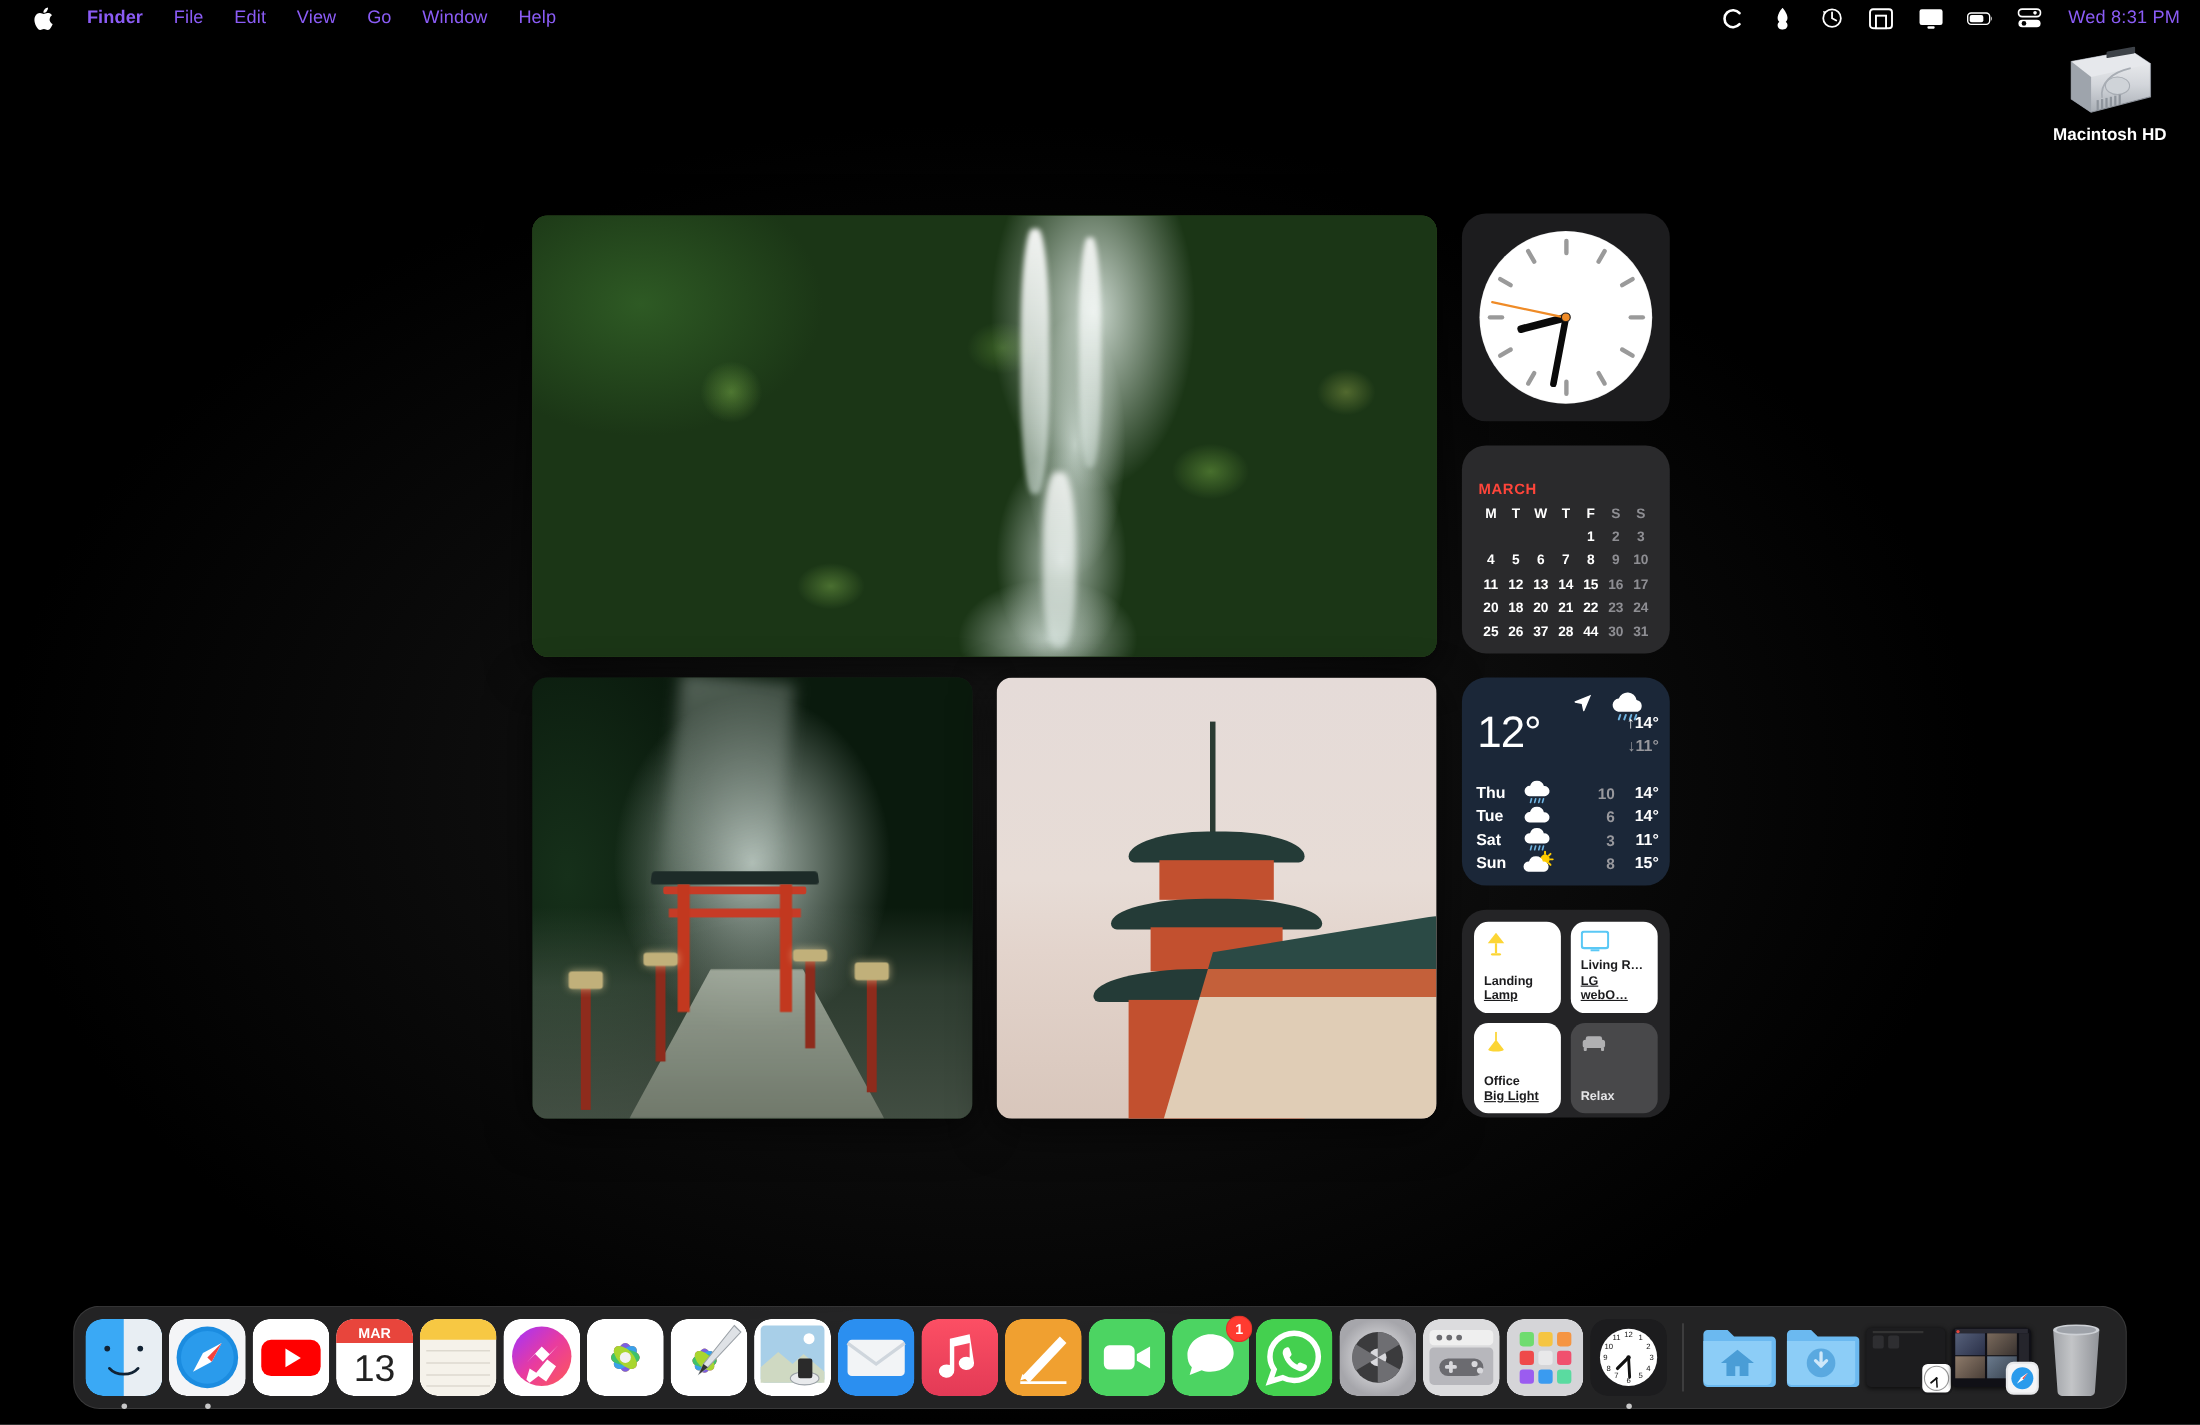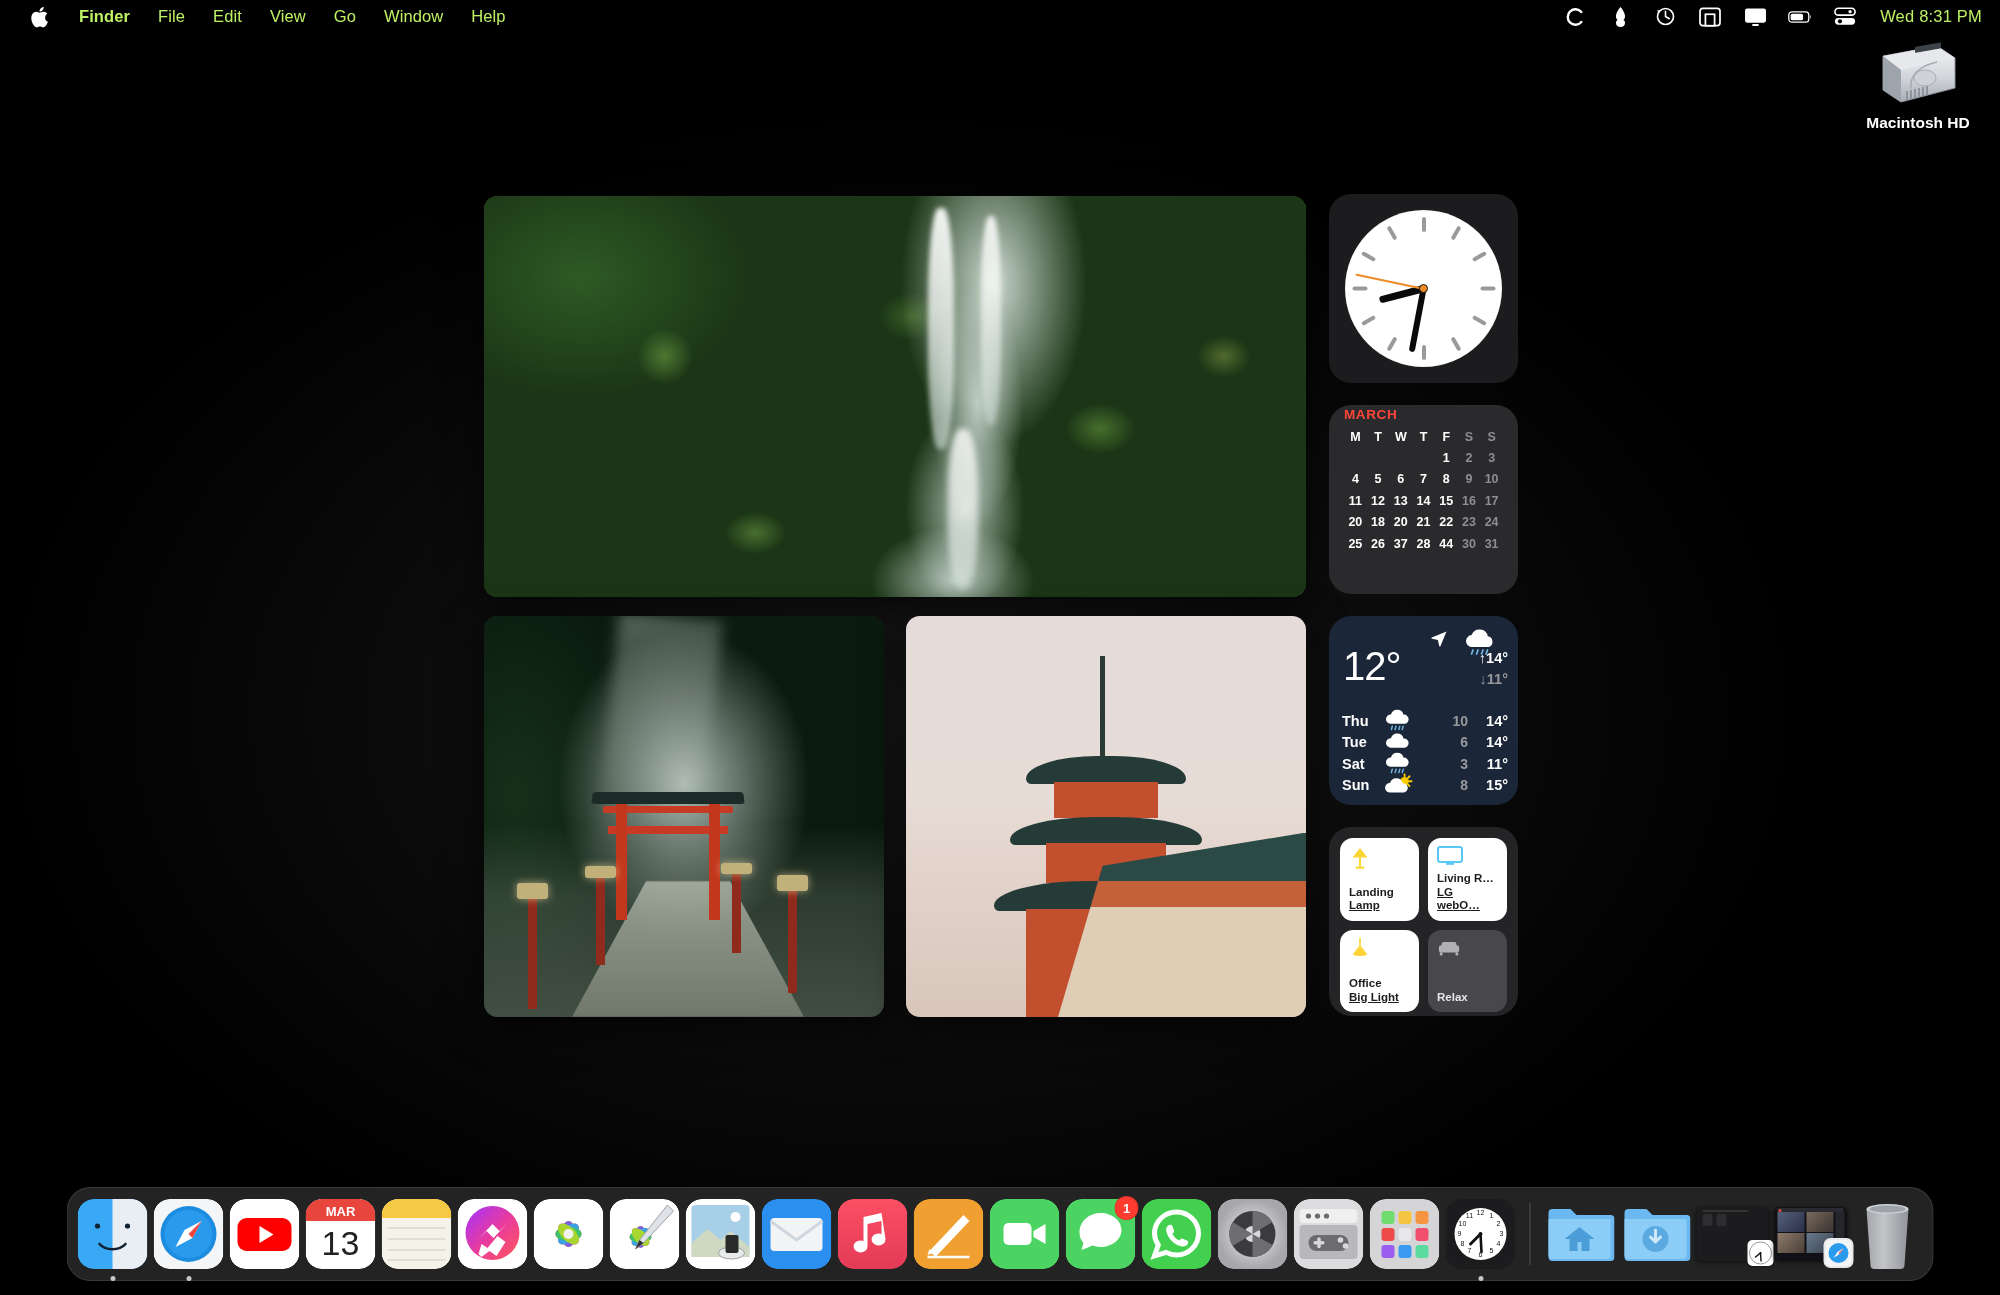--- a/index.html
+++ b/index.html
@@ -13,21 +13,21 @@
   .screen{ position:relative; width:2000px; height:1295px;
     background:
       radial-gradient(900px 600px at 45% 55%, #1a1a1a 0%, #0a0a0a 60%, #000 100%);
     overflow:hidden; }
 
   
   .menubar{
     position:absolute; top:0; left:0; right:0; height:33px;
     background:rgba(0,0,0,0.92);
     display:flex; align-items:center; z-index:60;
-    color:#bef264; font-size:17px;
+    color:#8b5cf6; font-size:17px;
   }
   .mb-left{ display:flex; align-items:center; gap:0px; padding-left:14px; }
   .mb-apple{ padding:0 16px; font-size:20px; line-height:1; display:flex; align-items:center; }
   .mb-apple svg{ display:block; }
   .mb-item{ padding:3px 14px; border-radius:5px; font-size:16.5px; letter-spacing:.1px; white-space:nowrap; }
   .mb-item.bold{ font-weight:bold; }
   .mb-right{ margin-left:auto; display:flex; align-items:center; gap:21px; padding-right:18px; }
   .mb-icn{ display:flex; align-items:center; justify-content:center; width:24px; height:24px; color:#fff; }
   .mb-clock{ font-size:16.5px; letter-spacing:.2px; white-space:nowrap; margin-left:2px; }
 
@@ -127,21 +127,21 @@
     background:#fff; border-radius:50%; box-shadow:inset 0 0 0 .5px rgba(0,0,0,.08); }
   .tick{ position:absolute; left:50%; top:7px; width:4px; height:15px; background:#9a9a9a;
          border-radius:2px; transform-origin:50% 71.5px; margin-left:-2px; }
   .hand{ position:absolute; left:50%; bottom:50%; transform-origin:50% 100%; border-radius:3px; }
   .hand.hour{ width:6.5px; margin-left:-3.25px; height:45px; background:#0a0a0a; }
   .hand.min{ width:5.5px; margin-left:-2.75px; height:64px; background:#0a0a0a; }
   .hand.sec{ width:2px; margin-left:-1px; height:70px; background:#ef8b27; }
   .hub{ position:absolute; left:50%; top:50%; width:9px; height:9px; margin:-4.5px 0 0 -4.5px;
         background:#ef8b27; border-radius:50%; border:1.5px solid #1a1a1a; }
 
-  .cal{ padding:2px 15px 12px; color:#fff; }
+  .cal{ padding:32px 15px 12px; color:#fff; }
   .cal-month{ color:#ff453a; font-size:13.5px; font-weight:bold; letter-spacing:.6px; margin-bottom:8px; }
   .cal-grid{ display:grid; grid-template-columns:repeat(7,1fr); row-gap:5.5px; }
   .cal-dow{ text-align:center; font-size:12.5px; font-weight:bold; color:#fff; }
   .cal-dow.we{ color:#8e8e93; }
   .cal-day{ text-align:center; font-size:12.5px; font-weight:bold; color:#fff; position:relative;
             height:16px; line-height:16px; }
   .cal-day.we{ color:#8e8e93; }
   .cal-day.today{ color:#fff; }
   .cal-day.today::before{ content:""; position:absolute; left:50%; top:50%;
     width:19px; height:19px; margin:-9.5px 0 0 -9.5px; background:#ff3b30; border-radius:50%; z-index:-1; }

